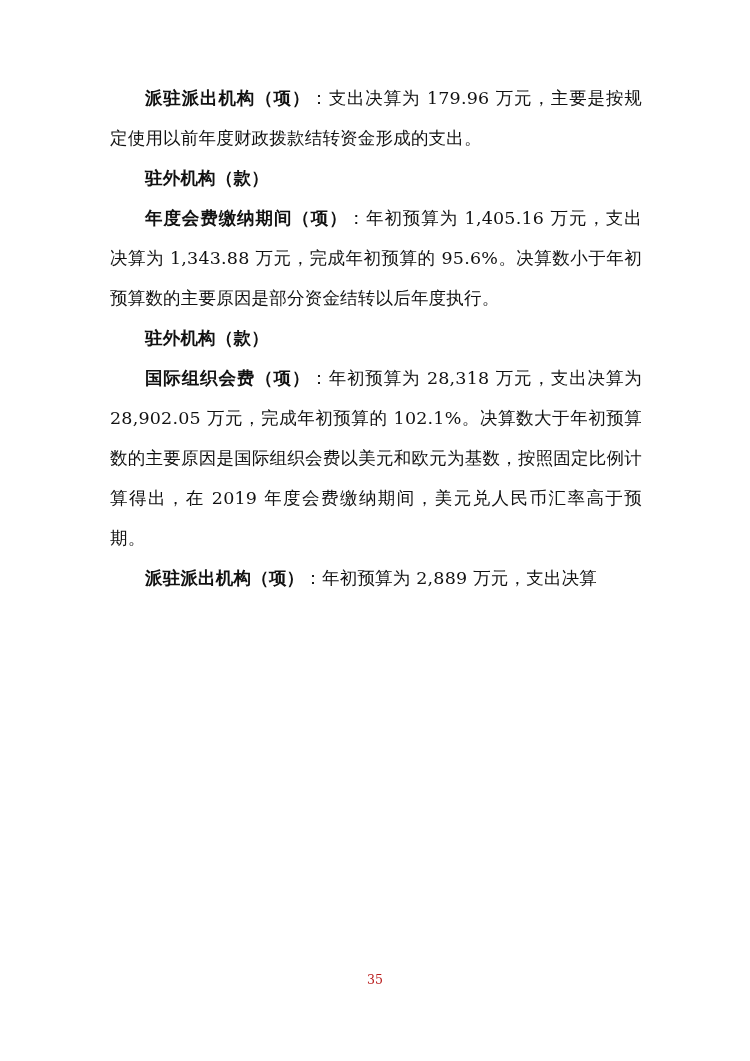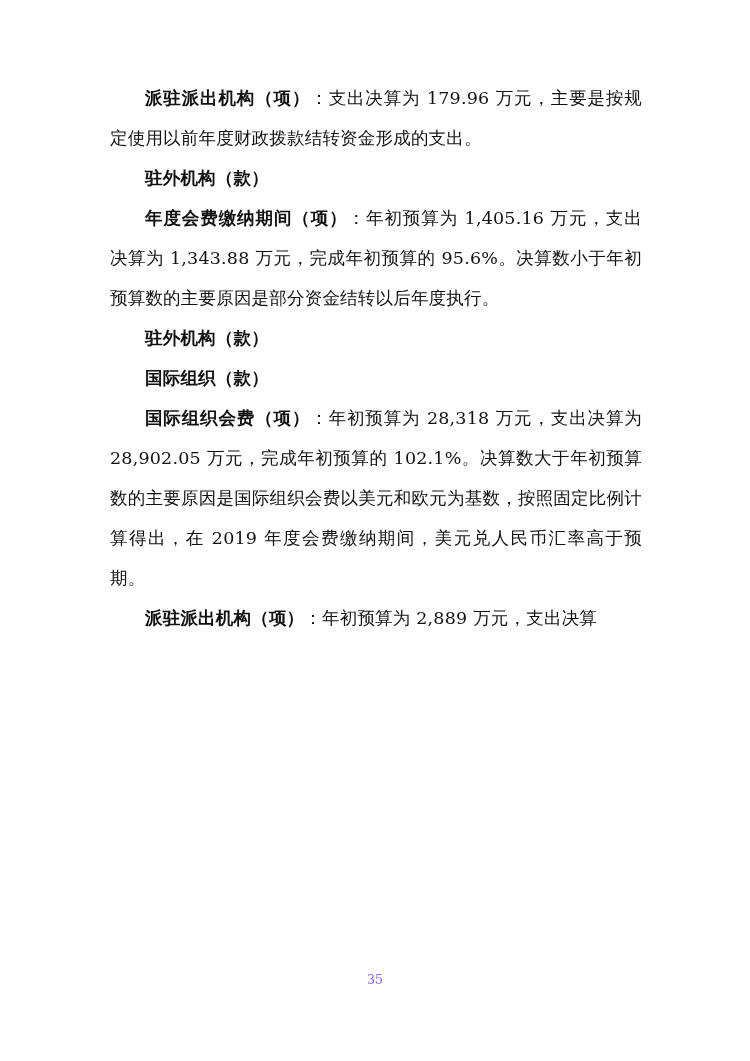--- a/index.html
+++ b/index.html
@@ -38,31 +38,30 @@
   .bold {
     font-weight: bold;
   }
   .pagenum {
     position: absolute;
     left: 0;
     right: 0;
     top: 972px;
     text-align: center;
     font-size: 12.5px;
-    color: #8b5cf6;
+    color: #b91c1c;
     font-family: "DejaVu Serif", "Liberation Serif", serif;
   }
 </style>
 </head>
 <body>
 
 <div class="page">
   <div class="content" id="body-container">
       <p class="para indent"><span class="bold">派驻派出机构（项）</span><span class="">：支出决算为 179.96 万元，主要是按规定使用以前年度财政拨款结转资金形成的支出。</span></p>
       <p class="para indent"><span class="bold">驻外机构（款）</span></p>
       <p class="para indent"><span class="bold">年度会费缴纳期间（项）</span><span class="">：年初预算为 1,405.16 万元，支出决算为 1,343.88 万元，完成年初预算的 95.6%。决算数小于年初预算数的主要原因是部分资金结转以后年度执行。</span></p>
       <p class="para indent"><span class="bold">驻外机构（款）</span></p>
-      <p class="para indent"><span class="bold">国际组织（款）</span></p>
       <p class="para indent"><span class="bold">国际组织会费（项）</span><span class="">：年初预算为 28,318 万元，支出决算为 28,902.05 万元，完成年初预算的 102.1%。决算数大于年初预算数的主要原因是国际组织会费以美元和欧元为基数，按照固定比例计算得出，在 2019 年度会费缴纳期间，美元兑人民币汇率高于预期。</span></p>
       <p class="para indent"><span class="bold">派驻派出机构（项）</span><span class="">：年初预算为 2,889 万元，支出决算</span></p>
     </div>
   <div class="pagenum">35</div>
 </div>
 
 </body></html>

